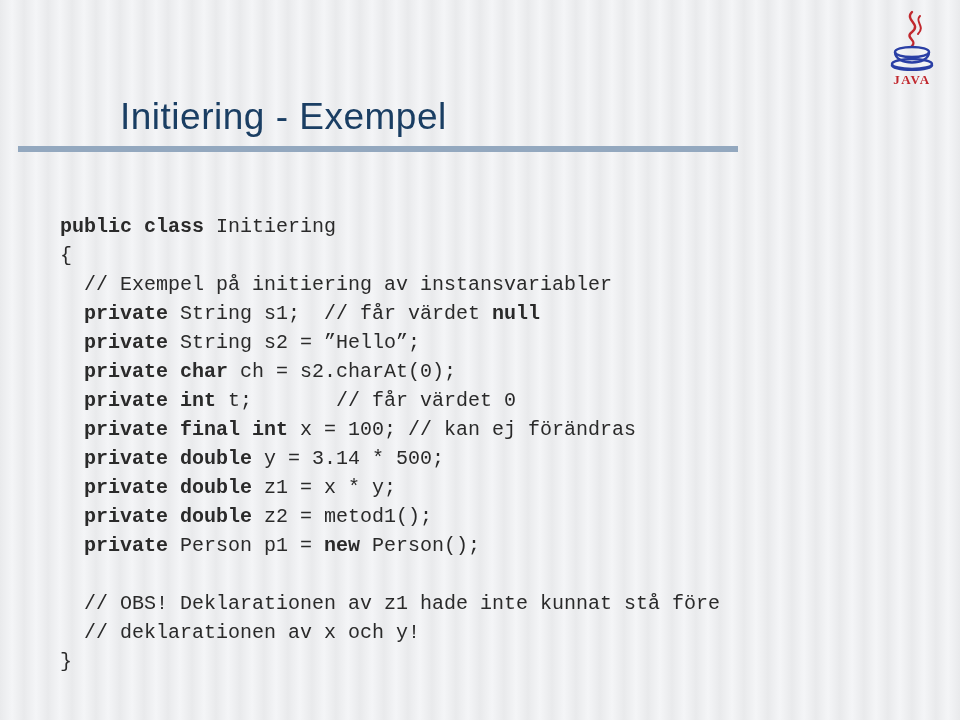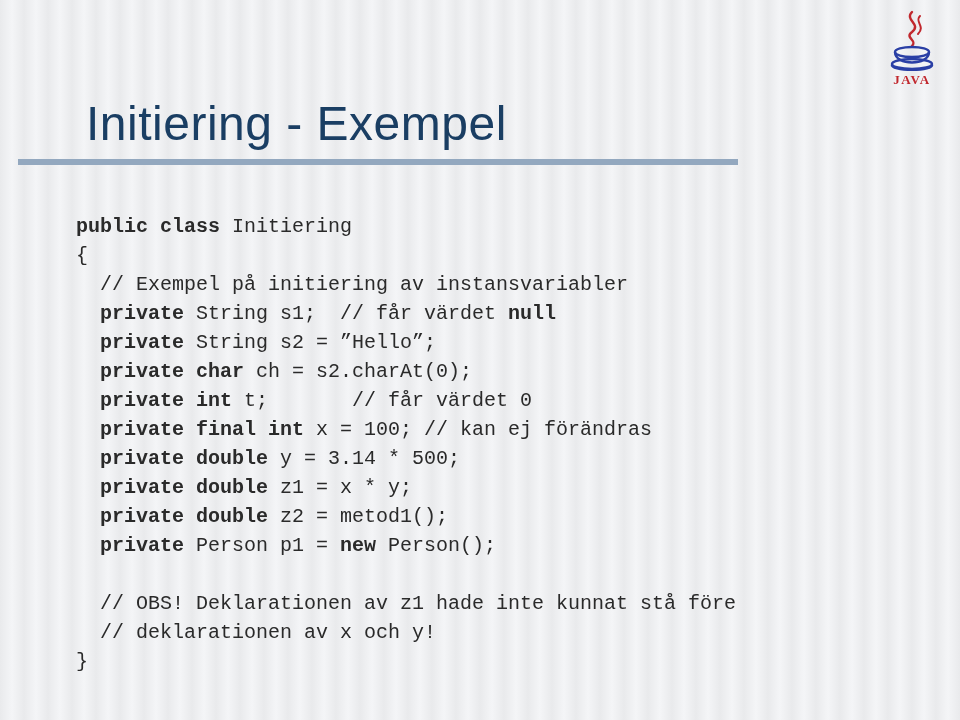--- a/index.html
+++ b/index.html
@@ -31,35 +31,35 @@
   }
   .logo svg { display: block; }
   .title-wrap {
     position: absolute;
     left: 18px;
     top: 96px;
     width: 910px;
   }
   .title {
     font-family: Verdana, Geneva, sans-serif;
-    font-size: 48px;
+    font-size: 37px;
     color: #1a3e63;
-    margin: 0 0 8px 68px;
+    margin: 0 0 8px 102px;
     font-weight: 400;
     letter-spacing: 0.5px;
   }
   .underline {
     height: 6px;
     background: #93a8bf;
     width: 720px;
     margin-left: 0;
   }
   .code {
     position: absolute;
-    left: 76px;
+    left: 60px;
     top: 212px;
     font-family: "Courier New", Courier, monospace;
     font-size: 20px;
     line-height: 1.45;
     color: #2a2a2a;
     white-space: pre;
   }
   .code .kw { font-weight: bold; }
   .java-word {
     font-family: "Times New Roman", serif;

